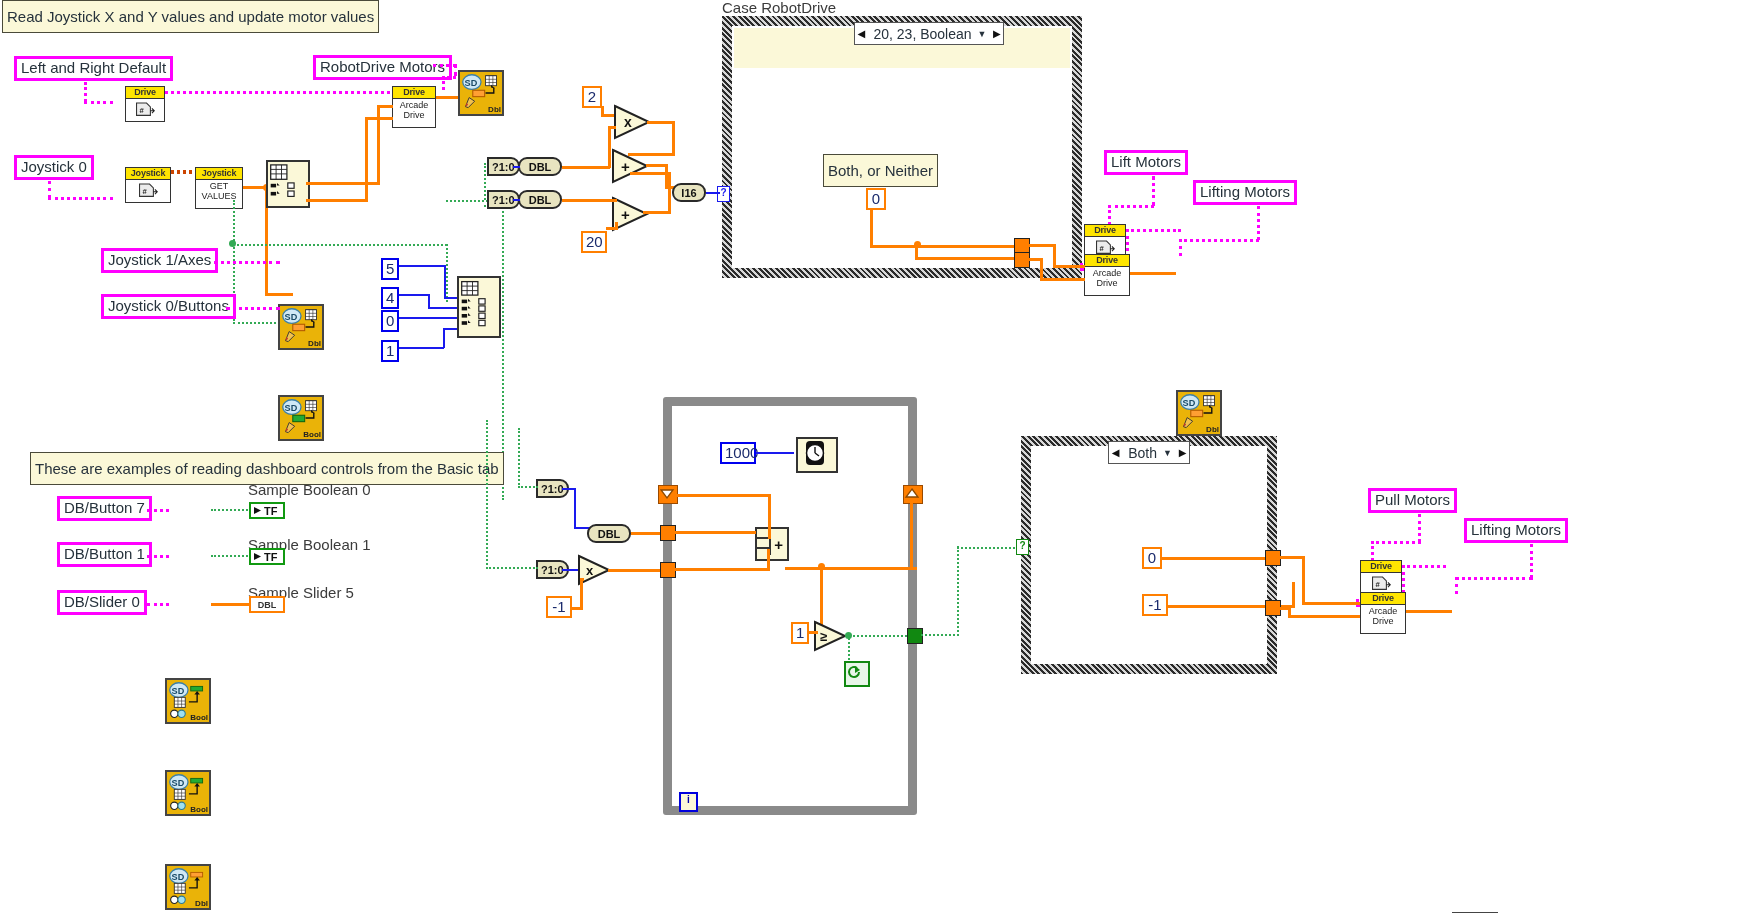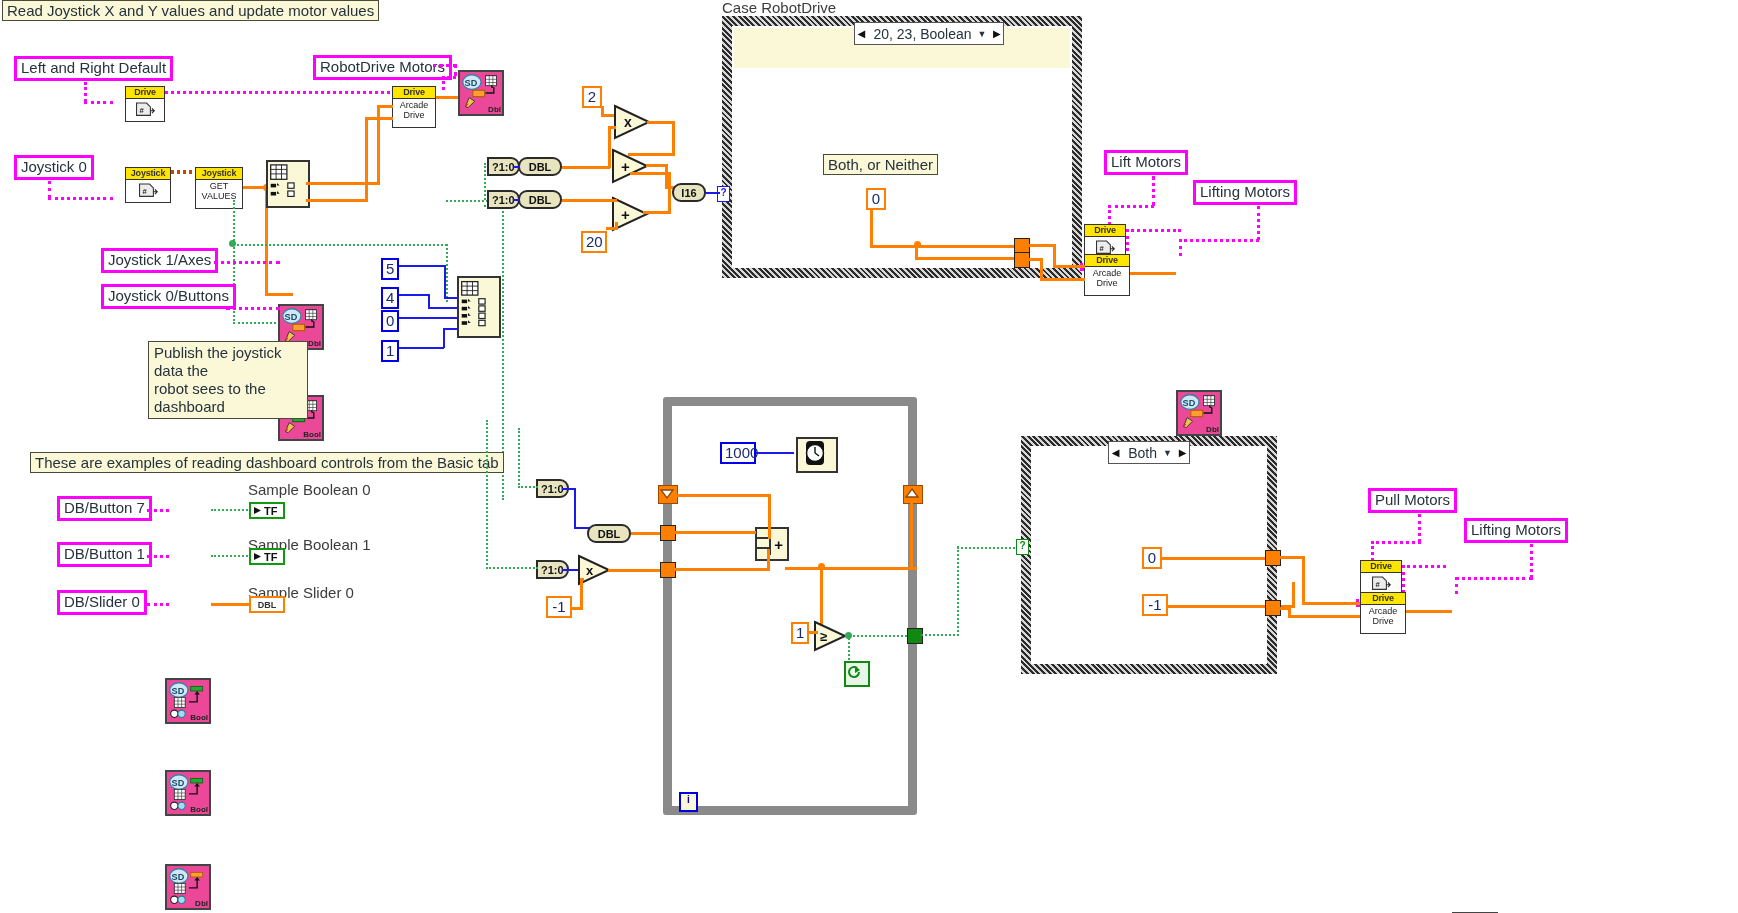--- a/index.html
+++ b/index.html
@@ -5,21 +5,21 @@
   html,body{margin:0;padding:0;background:#ffffff;}
   body{width:1738px;height:913px;position:relative;overflow:hidden;
        font-family:"Liberation Sans",sans-serif;}
   .canvas{position:absolute;left:0;top:0;width:1738px;height:913px;}
 
   
   .abs{position:absolute;box-sizing:border-box;}
 
   
   .comment{background:#fbf8d8;border:1px solid #4a4a3a;color:#26323c;
-           font-size:15px;line-height:1.15;padding:1px 4px;white-space:pre;}
+           font-size:15px;line-height:1.15;padding:7px 4px;white-space:pre;}
   .comment.two{line-height:1.2;padding:2px 5px;}
 
   
   .caption{color:#3b3b3b;font-size:15px;white-space:nowrap;}
 
   
   .strconst{border:3px solid #ff00ff;background:#ffffff;color:#26323c;
             font-size:15px;padding:0px 4px;white-space:nowrap;line-height:1.25;}
 
   
@@ -30,21 +30,21 @@
 
   
   .subvi{background:#ffffff;border:1px solid #333;}
   .subvi .hdr{background:#ffe500;color:#333;font-size:9px;font-weight:bold;
               text-align:center;line-height:11px;height:11px;border-bottom:1px solid #333;
               letter-spacing:-0.2px;}
   .subvi .bdy{font-size:9px;color:#222;text-align:center;line-height:10px;padding:1px 0;}
   .glyph-doc{display:block;margin:2px auto;width:20px;height:18px;}
 
   
-  .sdnode{background:#ec4899;border:2px solid #444;width:46px;height:46px;position:relative;}
+  .sdnode{background:#eab308;border:2px solid #444;width:46px;height:46px;position:relative;}
   .sdlbl{position:absolute;right:1px;bottom:0px;font-size:8px;color:#222;
          font-weight:bold;line-height:8px;}
 
   
   .boolind{border:2px solid #119911;background:#ffffff;padding:0 2px;height:17px;
            display:flex;align-items:center;gap:2px;width:36px;box-sizing:border-box;}
   .boolind b{font-size:11px;color:#111;font-weight:bold;letter-spacing:0px;}
   .dblind{border:2px solid #ff7f00;background:#ffffff;height:17px;width:36px;
           display:flex;align-items:center;justify-content:center;}
   .dblind b{font-size:9px;color:#333;font-weight:bold;}
@@ -246,40 +246,38 @@
        <path d="M28 4 h12 M28 8 h12 M28 11.5 h12 M32 4 v11 M36 4 v11" stroke="#333" stroke-width="0.7"></path>
        <rect x="14" y="20" width="13" height="7" fill="#ff9f33" stroke="#b35c00" stroke-width="1.2"></rect>
        <path d="M28 23 h9 v-6" stroke="#111" stroke-width="1.5" fill="none"></path>
        <path d="M34 14 l4 4 -4 -1 z" fill="#111"></path>
        <path d="M6 38 l4 -10 l6 4 l-7 7 z" fill="#f2c14e" stroke="#333" stroke-width="1"></path>
        <path d="M6 38 l3 -2 l-2 -2 z" fill="#c0392b"></path>
      </svg>
      <span class="sdlbl">Dbl</span>
   </div>
 
-  <div class="abs strconst" style="left:101px;top:284px;text-align:right;">Joystick 0/Buttons</div>
+  <div class="abs strconst" style="left:101px;top:294px;text-align:right;">Joystick 0/Buttons</div>
   <div class="dotw dot-mag-h" style="left:226px;top:307px;width:54px;"></div>
 
   <div class="abs sdnode" style="left:278px;top:303px;">
      <svg viewBox="0 0 46 46" width="42" height="42">
        <ellipse cx="13" cy="11" rx="10" ry="8" fill="#cfe8f5" stroke="#3a7fa8" stroke-width="1.4"></ellipse>
        <text x="5" y="15" font-size="10" font-weight="bold" fill="#1a4a66" font-family="Liberation Sans">SD</text>
        <rect x="28" y="4" width="12" height="11" fill="#fff" stroke="#333" stroke-width="1"></rect>
        <path d="M28 4 h12 M28 8 h12 M28 11.5 h12 M32 4 v11 M36 4 v11" stroke="#333" stroke-width="0.7"></path>
        <rect x="14" y="20" width="13" height="7" fill="#22aa33" stroke="#116611" stroke-width="1.2"></rect>
        <path d="M28 23 h9 v-6" stroke="#111" stroke-width="1.5" fill="none"></path>
        <path d="M34 14 l4 4 -4 -1 z" fill="#111"></path>
        <path d="M6 38 l4 -10 l6 4 l-7 7 z" fill="#f2c14e" stroke="#333" stroke-width="1"></path>
        <path d="M6 38 l3 -2 l-2 -2 z" fill="#c0392b"></path>
      </svg>
      <span class="sdlbl">Bool</span>
   </div>
 
-  <div class="abs comment two" style="left:148px;top:341px;width:160px;white-space:pre-line;">Publish the joystick data the
-robot sees to the dashboard</div>
 
   <div class="abs numconst blue" style="left:381px;top:258px;width:18px;">5</div>
   <div class="abs numconst blue" style="left:381px;top:287px;width:18px;">4</div>
   <div class="abs numconst blue" style="left:381px;top:310px;width:18px;">0</div>
   <div class="abs numconst blue" style="left:381px;top:340px;width:18px;">1</div>
 
   <div class="w blue wh" style="left:399px;top:265px;width:46px;"></div>
   <div class="w blue wv" style="left:444px;top:265px;height:33px;"></div>
   <div class="w blue wh" style="left:444px;top:297px;width:15px;"></div>
   <div class="w blue wh" style="left:399px;top:294px;width:30px;"></div>
@@ -480,21 +478,21 @@
        <rect x="8" y="19" width="12" height="11" fill="#fff" stroke="#333" stroke-width="1"></rect>
        <path d="M8 23 h12 M8 26.5 h12 M12 19 v11 M16 19 v11" stroke="#333" stroke-width="0.7"></path>
        <path d="M24 24 h9 v-9" stroke="#111" stroke-width="1.5" fill="none"></path>
        <path d="M30 16 l3 -4 l3 4 z" fill="#111"></path>
        <circle cx="8" cy="37" r="4" fill="#fff" stroke="#222" stroke-width="1.2"></circle>
        <circle cx="16" cy="37" r="4" fill="#9fe0f0" stroke="#2a7a95" stroke-width="1.2"></circle>
      </svg>
      <span class="sdlbl">Dbl</span>
   </div>
   <div class="w wh" style="left:211px;top:603px;width:38px;"></div>
-  <div class="caption abs" style="left:248px;top:584px;">Sample Slider 0</div>
+  <div class="caption abs" style="left:248px;top:584px;">Sample Slider 5</div>
   <div class="abs dblind" style="left:249px;top:596px;">
      <b>DBL</b>
   </div>
 
   <div class="abs whileloop" style="left:663px;top:397px;width:254px;height:418px;"></div>
   <div class="iterm" style="left:679px;top:792px;">i</div>
 
   <div class="abs numconst blue" style="left:720px;top:442px;width:36px;">1000</div>
   <div class="w blue wh" style="left:756px;top:452px;width:38px;"></div>
   <div class="waitnode" style="left:796px;top:437px;width:38px;height:32px;">

